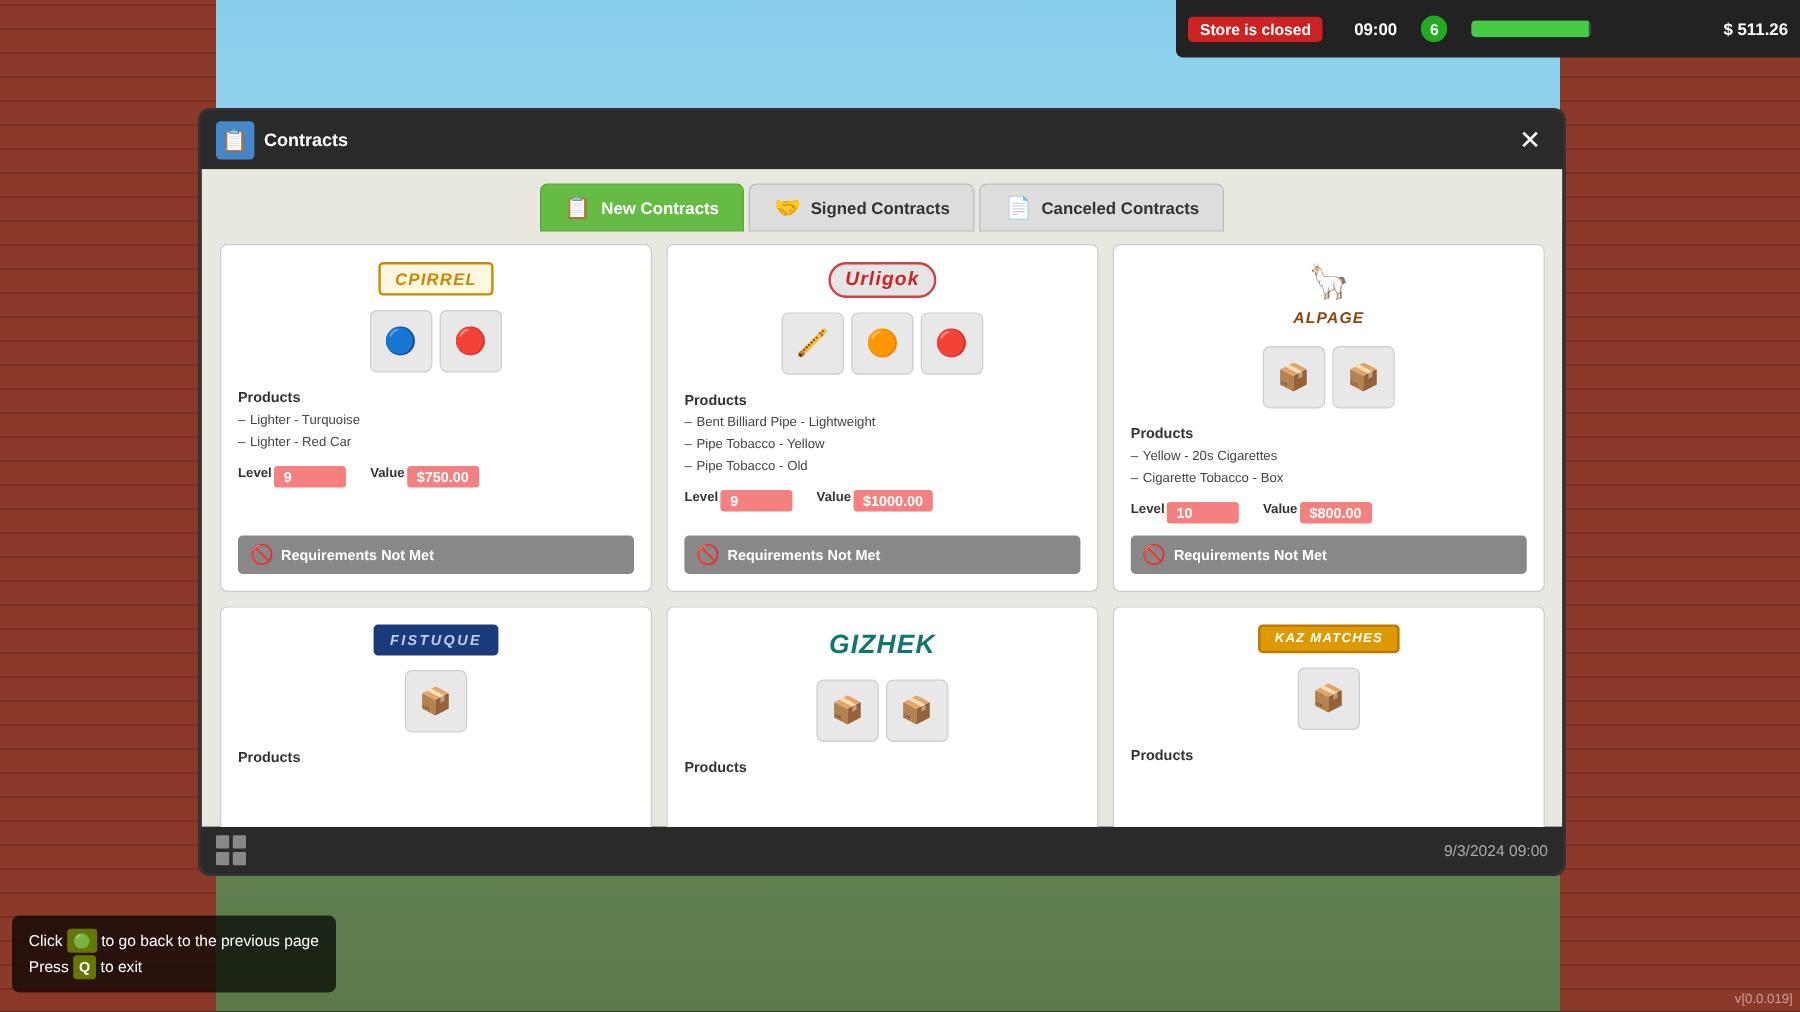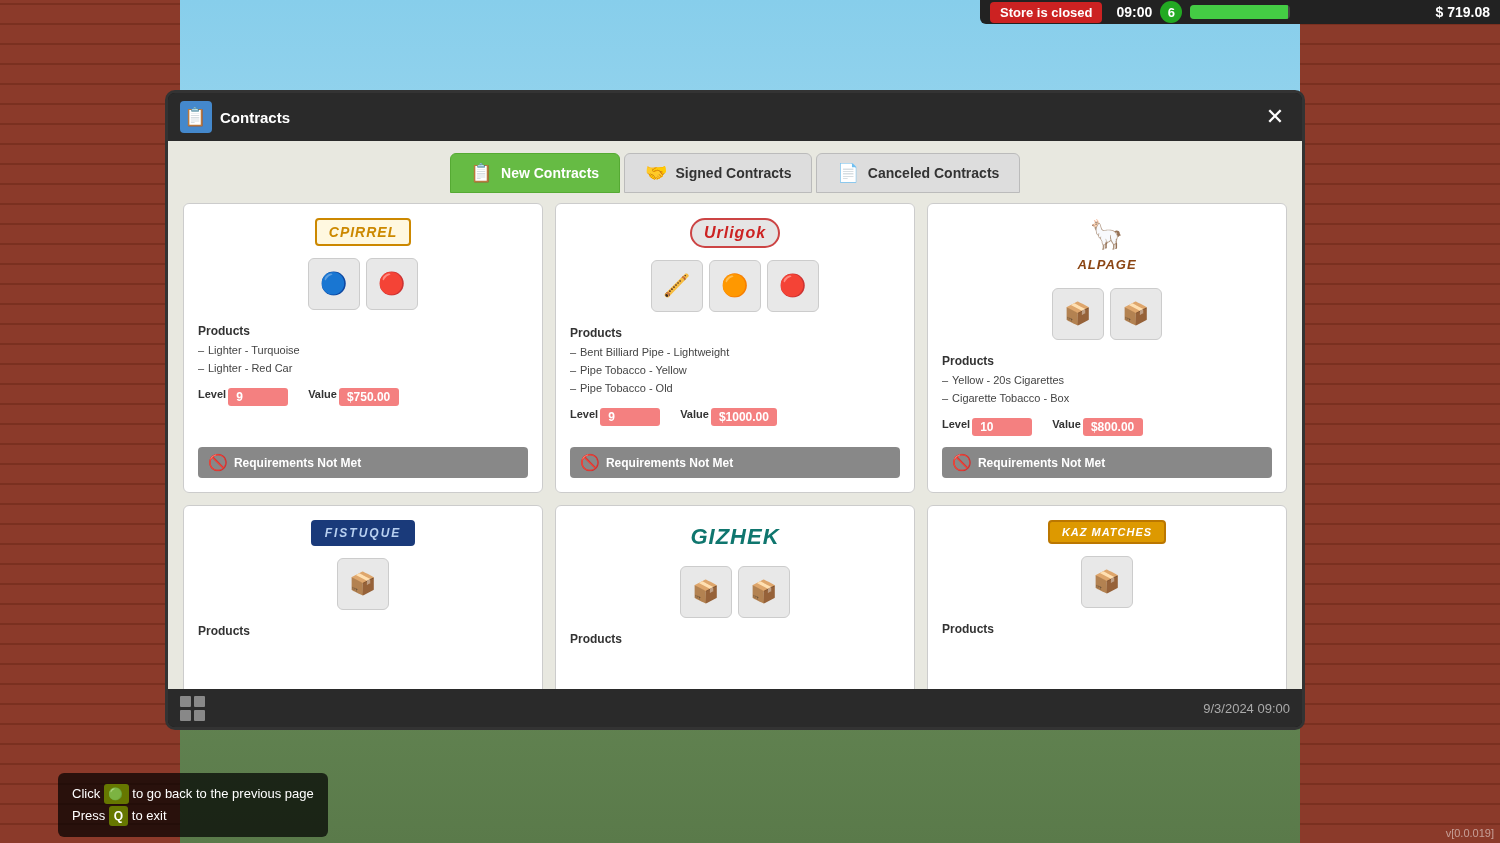--- a/index.html
+++ b/index.html
@@ -39,25 +39,25 @@
         #8b3a2a 0px, #8b3a2a 18px,
         #7a3020 18px, #7a3020 20px
       );
       z-index: 1;
     }
 
     
     .hud-bar {
       position: absolute;
       top: 0; right: 0;
-      width: 520px; height: 24px;
+      width: 520px; height: 48px;
       background: #222;
       display: flex;
       align-items: center;
-      gap: 8px;
+      gap: 20px;
       padding: 0 10px;
       z-index: 100;
       border-bottom-left-radius: 6px;
     }
     .store-closed-badge {
       background: #cc2222;
       color: #fff;
       font-size: 13px;
       font-weight: bold;
       padding: 3px 10px;
@@ -317,29 +317,28 @@
     }
     .bottom-datetime {
       margin-left: auto;
       color: #aaa;
       font-size: 13px;
     }
 
     
     .hint-box {
       position: absolute;
-      bottom: 6px; left: 10px;
+      bottom: 16px; left: 10px;
       background: rgba(0,0,0,0.7);
       color: #fff;
       font-size: 13px;
       padding: 10px 14px;
       border-radius: 6px;
       z-index: 200;
       line-height: 1.7;
-      margin-left: 48px;
     }
     .hint-key {
       display: inline-block;
       background: #667700;
       color: #fff;
       border-radius: 3px;
       font-size: 12px;
       padding: 0 5px;
       font-weight: bold;
     }
@@ -374,21 +373,21 @@
 <div class="bg-brick-left"></div>
 <div class="bg-brick-right"></div>
 
 <div class="hud-bar">
   <span class="store-closed-badge">Store is closed</span>
   <span class="hud-time">09:00</span>
   <div class="hud-level-badge">6</div>
   <div class="hud-xp-bar-wrap">
     <div class="hud-xp-bar-fill"></div>
   </div>
-  <span class="hud-money">$ 719.08</span>
+  <span class="hud-money">$ 511.26</span>
 </div>
 
 <div class="game-window">
 
   <div class="window-titlebar">
     <div class="window-icon">📋</div>
     <span class="window-title">Contracts</span>
     <button class="window-close">✕</button>
   </div>
 

